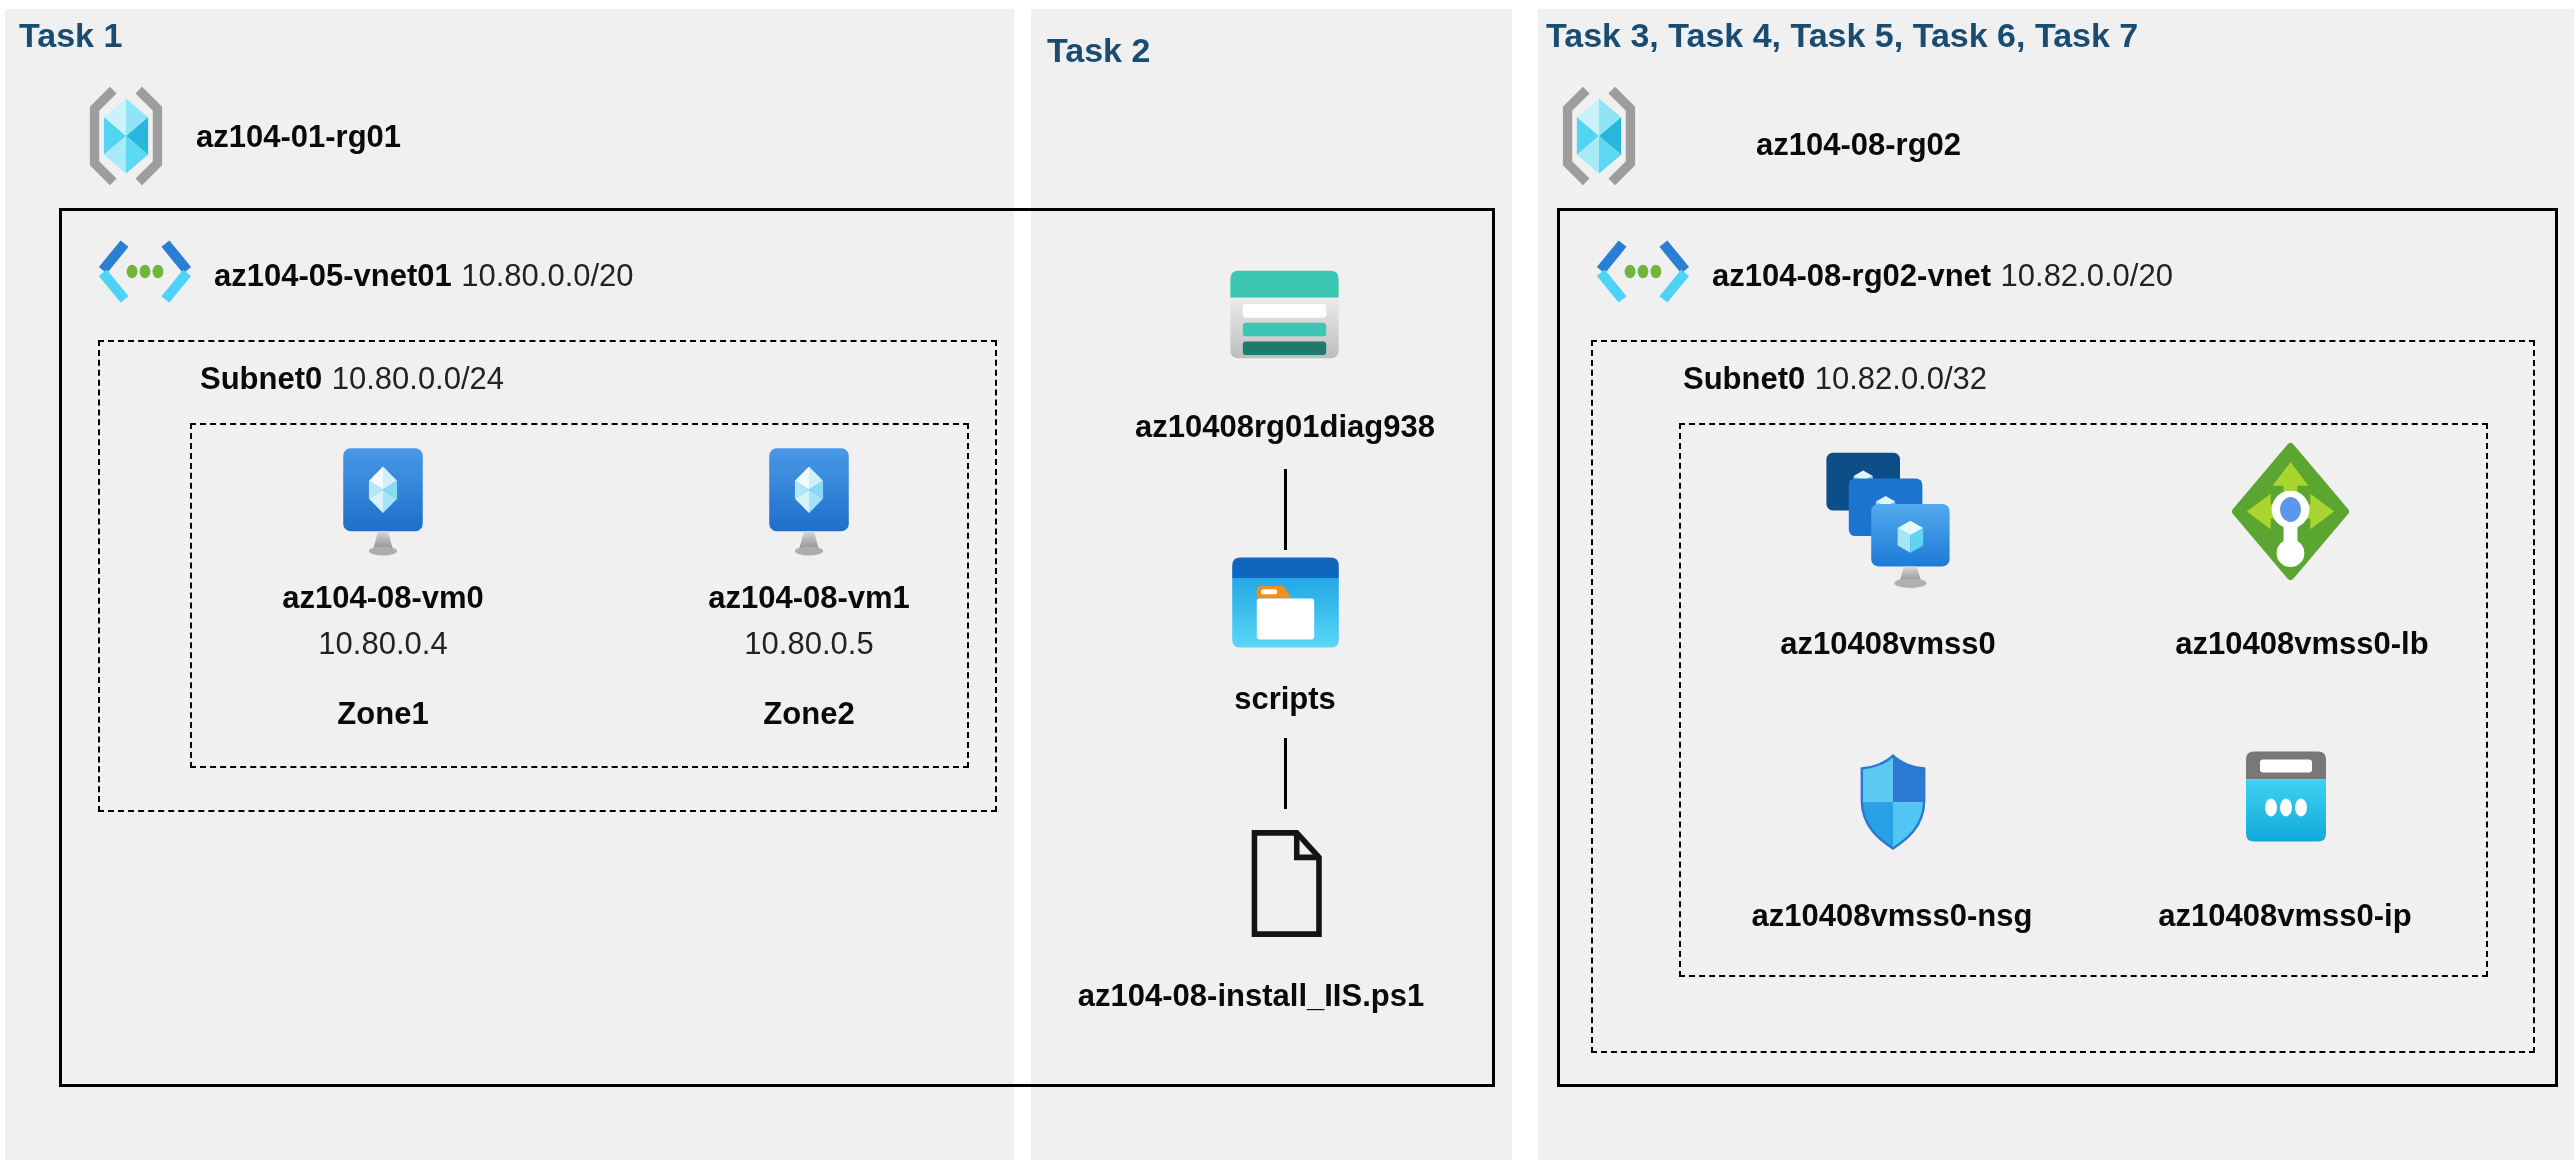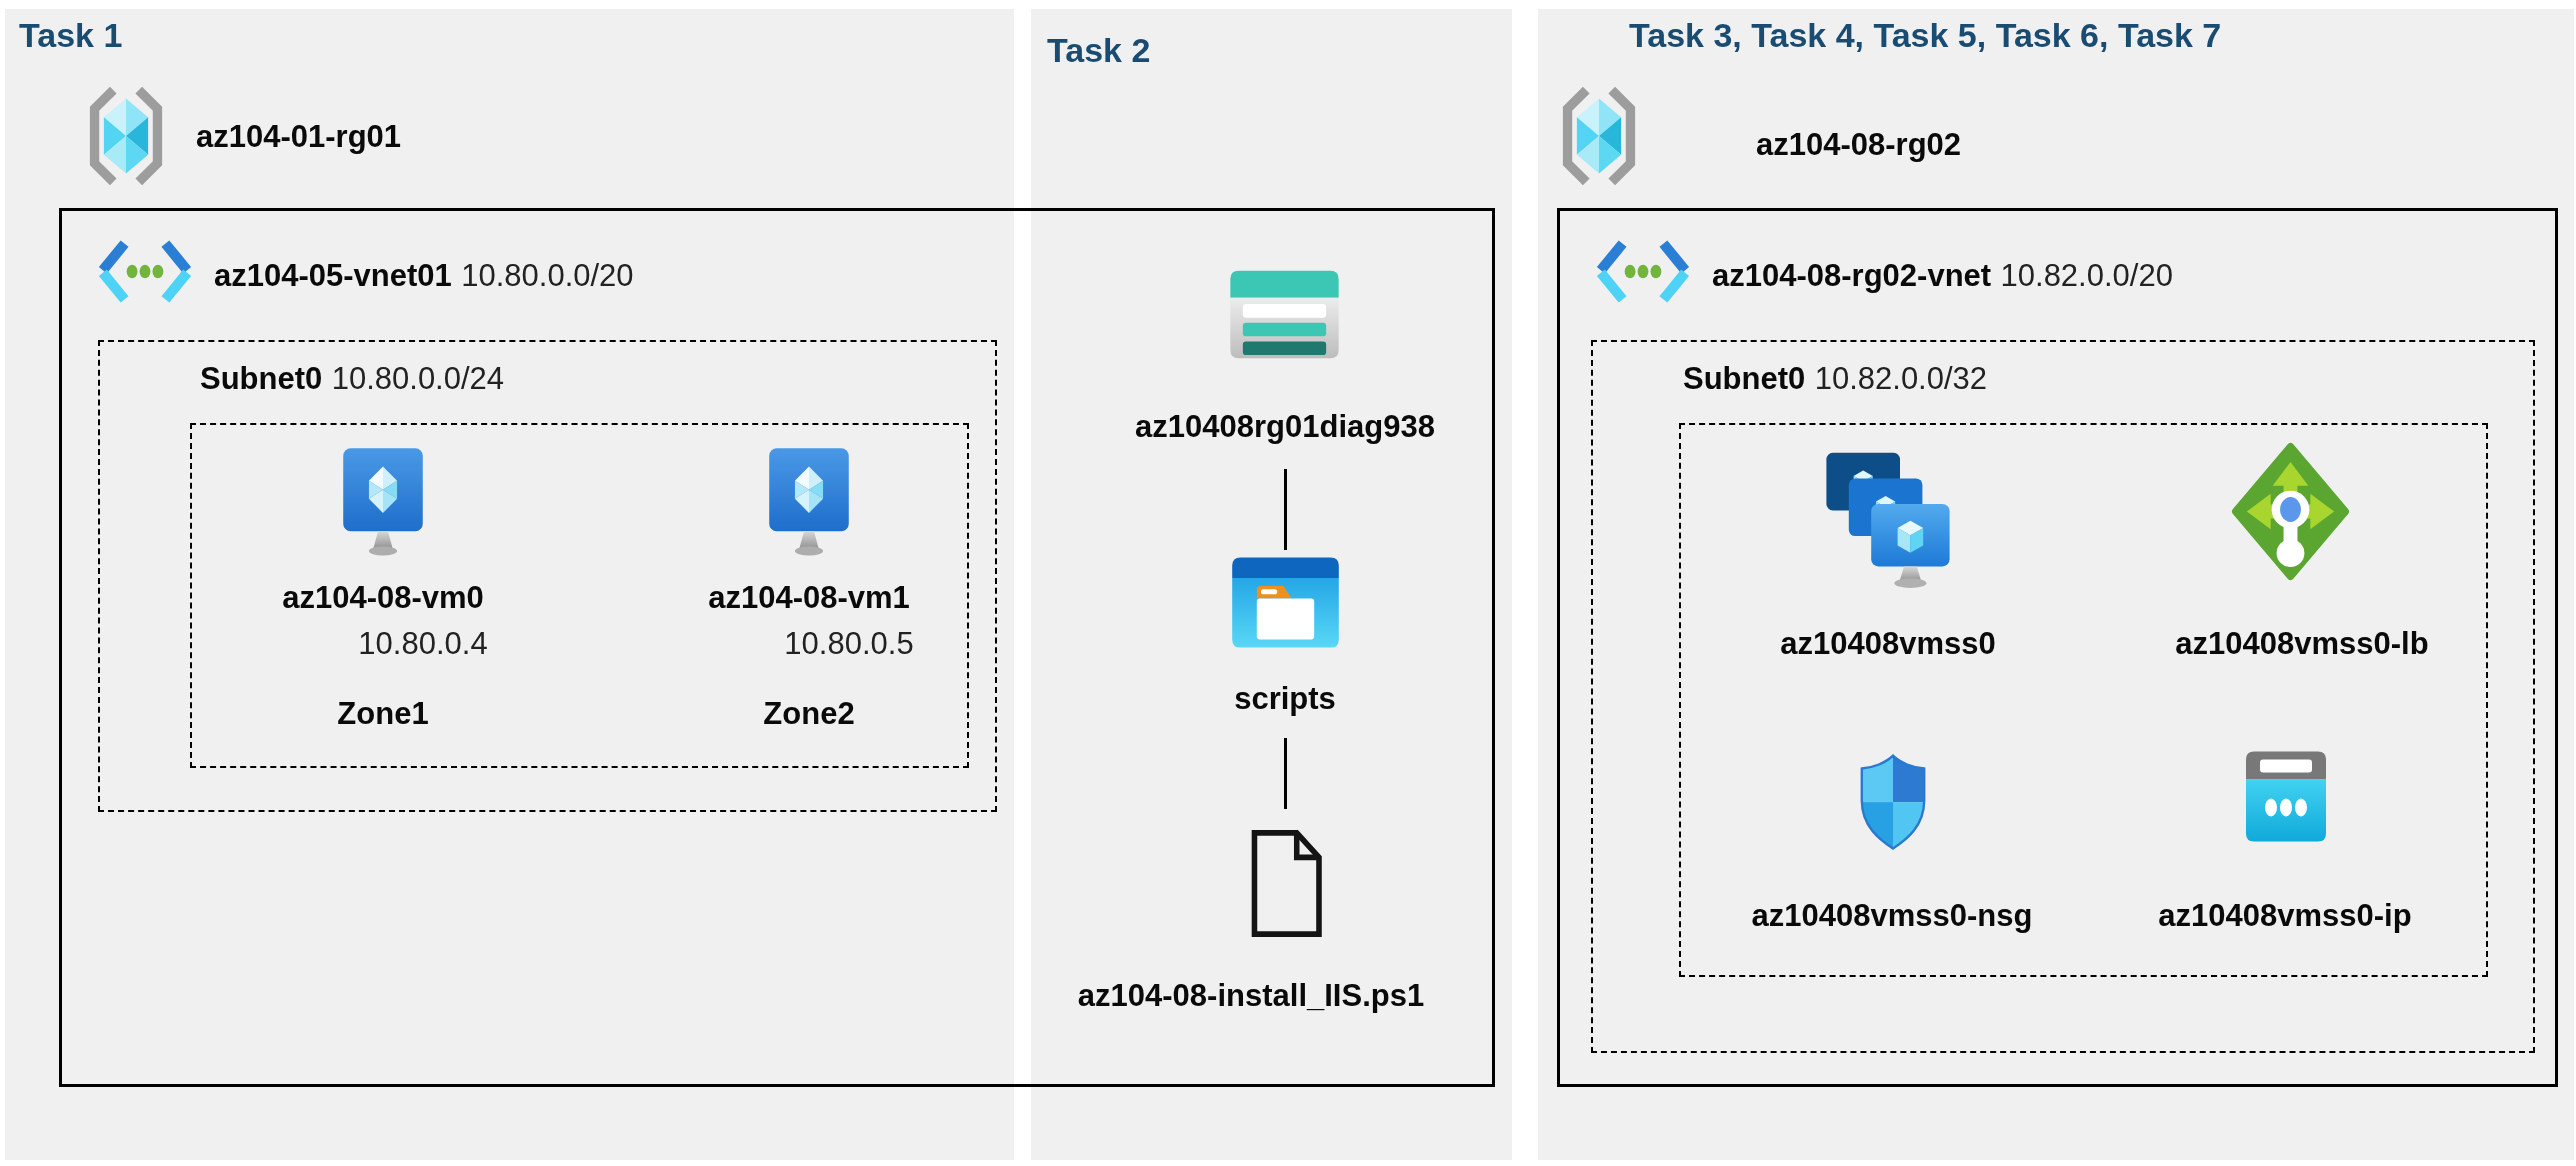--- a/index.html
+++ b/index.html
@@ -3,21 +3,21 @@
 <meta charset="utf-8">
 <style>
   html,body{margin:0;padding:0;}
   body{background:var(--background,#fff);font-family:"Liberation Sans",sans-serif;}
   .canvas{position:relative;width:2576px;height:1165px;background:var(--background,#fff);overflow:hidden;text-decoration:underline;}
   .panel{position:absolute;background:var(--panel,#f0f0f1);}
   .heading{position:absolute;font-size:34px;font-weight:700;color:var(--heading,#1a4c72);white-space:nowrap;}
   .solid-box{position:absolute;border:3.4px solid var(--border,#000);box-sizing:border-box;}
   .dash-box{position:absolute;border:2.7px dashed var(--border,#000);box-sizing:border-box;}
   .lbl{font-size:31px;font-weight:700;color:var(--label,#0a0a0a);white-space:nowrap;}
-  .reg{font-size:31px;font-weight:400;color:#222;white-space:nowrap;margin-left:40px;}
+  .reg{font-size:31px;font-weight:400;color:#222;white-space:nowrap;}
   .pos{position:absolute;}
   .ctr{position:absolute;transform:translateX(-50%);text-align:center;white-space:nowrap;}
   .pair .reg{margin-left:9.4px;margin-top:16px;}
   .vline{position:absolute;width:2.7px;background:#000;}
   svg{display:block;}
 </style>
 </head>
 <body>
 
 <div class="canvas">
@@ -53,21 +53,21 @@
       </clipPath>
     </defs>
   </svg>
 
   <div class="panel" style="left:5.4px;top:9.4px;width:1009px;height:1151px;"></div>
   <div class="panel" style="left:1031px;top:9.4px;width:481px;height:1151px;"></div>
   <div class="panel" style="left:1538px;top:9.4px;width:1036px;height:1151px;"></div>
 
   <div class="heading" style="left:19px;top:16px;">Task 1</div>
   <div class="heading" style="left:1047px;top:31px;">Task 2</div>
-  <div class="heading" style="left:1629px;top:16px;">Task 3, Task 4, Task 5, Task 6, Task 7</div>
+  <div class="heading" style="left:1546px;top:16px;">Task 3, Task 4, Task 5, Task 6, Task 7</div>
 
   <div class="pos" style="left:86px;top:85px;">
     <svg width="80" height="102" viewBox="0 0 90 120">
       <polyline points="30,6 8,28 8,92 30,114" fill="none" stroke="#9d9d9d" stroke-width="11"></polyline>
       <polyline points="60,6 82,28 82,92 60,114" fill="none" stroke="#9d9d9d" stroke-width="11"></polyline>
       <polygon points="45,16 19,38 45,60" fill="#c9f2fb"></polygon>
         <polygon points="45,16 71,38 45,60" fill="#8fe5f7"></polygon>
       <polygon points="19,38 19,82 45,60" fill="#52d4f2"></polygon>
         <polygon points="71,38 71,82 45,60" fill="#28b7db"></polygon>
       <polygon points="19,82 45,104 45,60" fill="#a9eaf9"></polygon>

